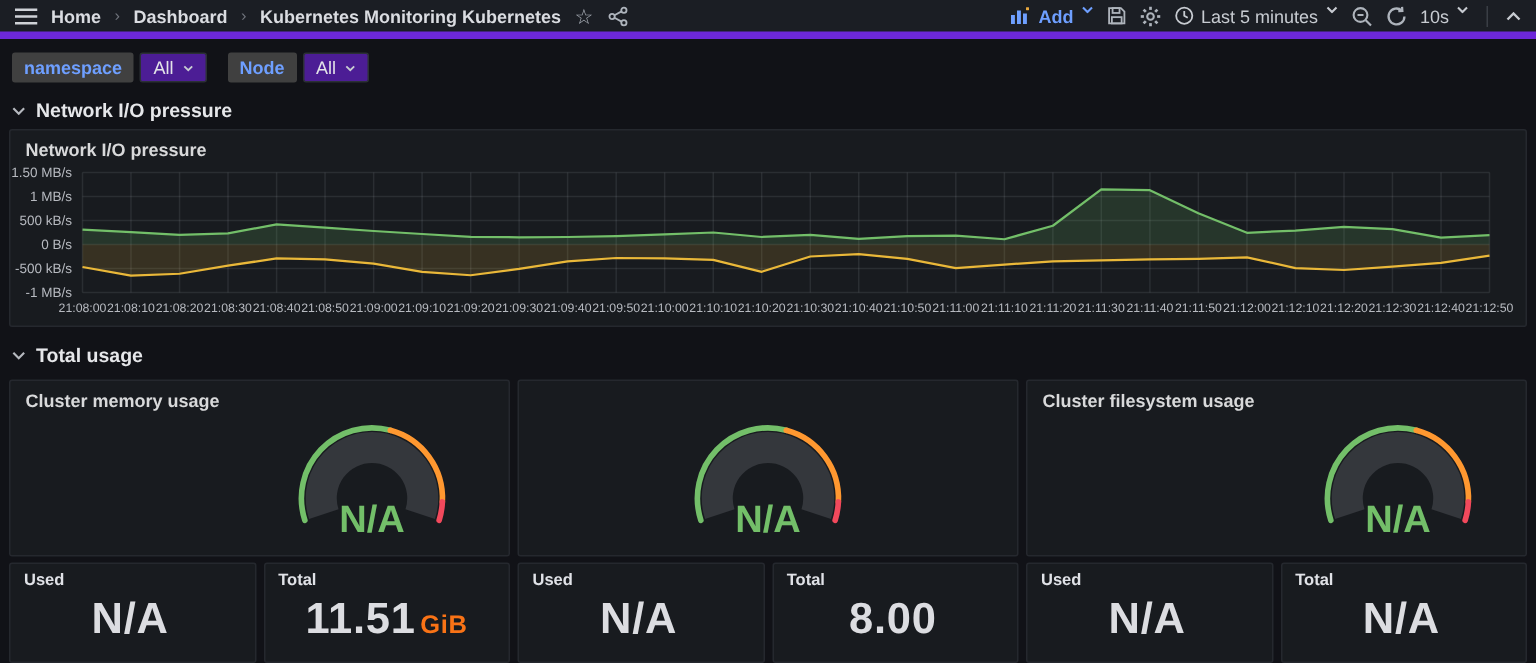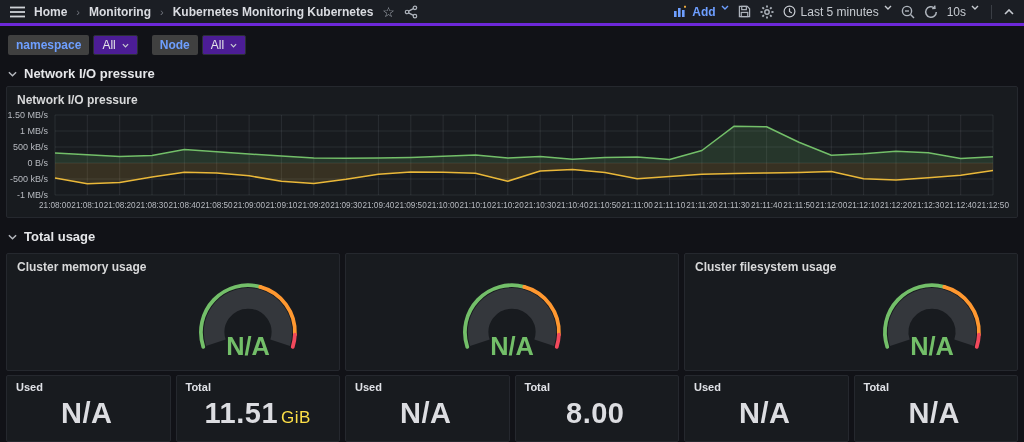--- a/index.html
+++ b/index.html
@@ -5,21 +5,21 @@
   :root{
     --bg:#111217; --topbar:#1b1e24; --panel:#181b1f; --border:#25282e;
     --blue:#6e9fff; --green:#73bf69; --orange:#ff9830; --red:#f2495c; --yellow:#eab839;
     --text:#d8d9da; --dim:#9da0a8; --icon:#aeb4bc;
   }
   *{box-sizing:border-box;margin:0;padding:0}
   html,body{width:1024px;height:442px;overflow:hidden}
   body{background:var(--bg);font-family:"Liberation Sans",sans-serif;color:var(--text);font-size:12px}
   svg{display:block}
   
-  .topbar{height:26px;background:var(--topbar);border-bottom:3px solid #6d28d9;
+  .topbar{height:26px;background:var(--topbar);border-bottom:5px solid #6d28d9;
     display:flex;align-items:center;justify-content:space-between;padding:0 10px}
   .tb-left,.tb-right{display:flex;align-items:center;gap:9px}
   .crumb{color:#dadce1;font-weight:600;font-size:12px;cursor:pointer}
   .crumb.current{font-weight:600}
   .crumb-sep{color:#70747c;font-size:11px}
   .iconbtn{display:flex;align-items:center;justify-content:center;color:var(--icon);cursor:pointer}
   .tb-right .group{display:flex;align-items:flex-start;gap:5px;color:#c7cbd1}
   .add-label{color:var(--blue);font-weight:600}
   .tb-divider{width:1px;height:14px;background:#3a3e45;margin:0 3px}
   
@@ -46,39 +46,39 @@
   .gauge-wrap{flex:1;display:flex;align-items:flex-end;justify-content:center;padding-bottom:2px}
   .gauge{width:116px;height:94px}
   .gauge-bg{fill:none;stroke:#34373c;stroke-width:22}
   .gauge-seg{fill:none;stroke-width:4;stroke-linecap:round}
   .gauge-val{fill:var(--green);font-size:27px;font-weight:600;text-anchor:middle;font-family:"Liberation Sans",sans-serif}
   
   .stat-row{display:flex;gap:5px;margin:4px 6px}
   .stat-panel{flex:1;height:67px;position:relative;display:flex;align-items:center;justify-content:center}
   .stat-label{position:absolute;top:5px;left:9px;font-size:11px;font-weight:600;color:#e0e2e7}
   .stat-value{font-size:29px;font-weight:600;color:#dcdde1;margin-top:10px;letter-spacing:0.5px}
-  .stat-unit{font-size:17px;font-weight:400;margin-left:3px;color:#fde047}
+  .stat-unit{font-size:17px;font-weight:700;margin-left:3px;color:#f97316}
 </style>
 </head>
 <body>
 
 <div class="topbar">
   <div class="tb-left">
     <span class="iconbtn">
       <svg width="15" height="12" viewBox="0 0 15 12">
           <g stroke="#cfd2d7" stroke-width="1.8">
             <line x1="0" y1="1.5" x2="15" y2="1.5"></line>
             <line x1="0" y1="6" x2="15" y2="6"></line>
             <line x1="0" y1="10.5" x2="15" y2="10.5"></line>
           </g>
         </svg>
     </span>
     <span class="crumb">Home</span>
     <span class="crumb-sep">›</span>
-    <span class="crumb">Monitoring</span>
+    <span class="crumb">Dashboard</span>
     <span class="crumb-sep">›</span>
     <span class="crumb current">Kubernetes Monitoring Kubernetes</span>
     <span class="iconbtn" style="font-size:14px">☆</span>
     <span class="iconbtn">
       <svg width="14" height="14" viewBox="0 0 16 16" fill="none" stroke="#aeb4bc" stroke-width="1.4">
           <circle cx="12.5" cy="3.2" r="2"></circle>
           <circle cx="3.5" cy="8" r="2"></circle>
           <circle cx="12.5" cy="12.8" r="2"></circle>
           <line x1="5.3" y1="7" x2="10.7" y2="4.1"></line>
           <line x1="5.3" y1="9" x2="10.7" y2="11.9"></line>

